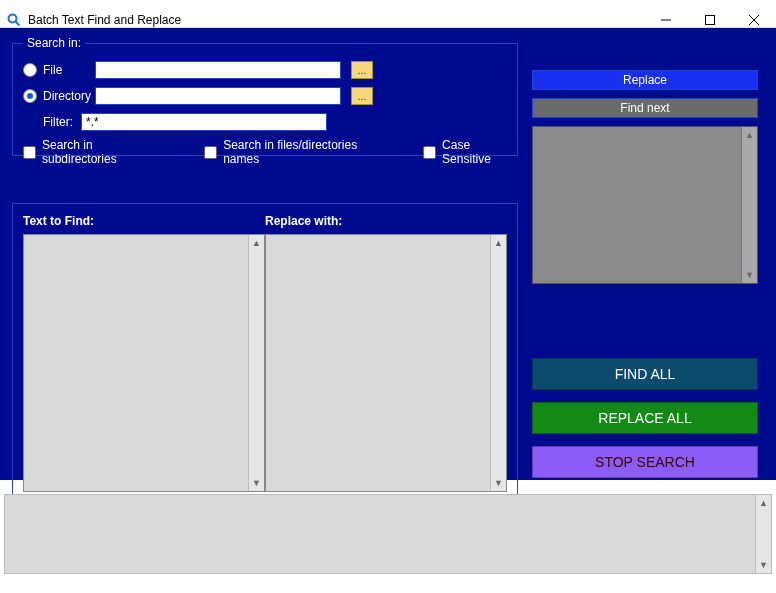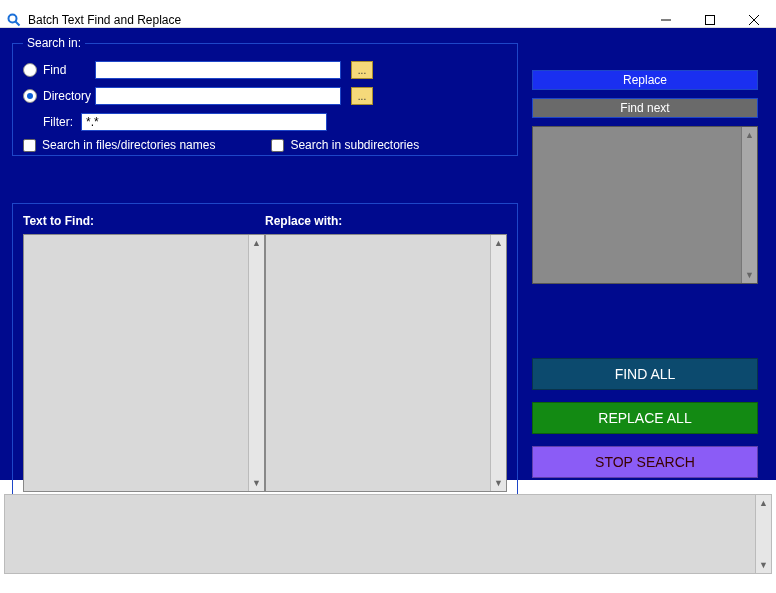--- a/index.html
+++ b/index.html
@@ -214,45 +214,49 @@
   </div>
 </div>
 
 <div class="client">
 
   <fieldset class="searchin">
     <legend>Search in:</legend>
 
     <div class="row">
       <span class="radio"></span>
-      <span class="lbl">Find</span>
+      <span class="lbl">File</span>
       <input type="text" value="" style="">
       <span class="browse">...</span>
     </div>
 
     <div class="row">
       <span class="radio checked"></span>
       <span class="lbl">Directory</span>
       <input type="text" value="" style="">
       <span class="browse">...</span>
     </div>
 
     <div class="row filterrow">
       <span class="lbl">Filter:</span>
       <input type="text" value="*.*" style="">
     </div>
 
     <div class="checks">
       <div class="chk">
         <span class="box"></span>
-        <span>Search in files/directories names</span>
+        <span>Search in subdirectories</span>
       </div>
       <div class="chk">
         <span class="box"></span>
-        <span>Search in subdirectories</span>
+        <span>Search in files/directories names</span>
+      </div>
+      <div class="chk">
+        <span class="box"></span>
+        <span>Case Sensitive</span>
       </div>
     </div>
   </fieldset>
 
   <div class="textgroup">
     <div class="panel">
       <div class="plbl">Text to Find:</div>
       <div class="box">
         <div class="sb">
           <div class="arr">▲</div>

